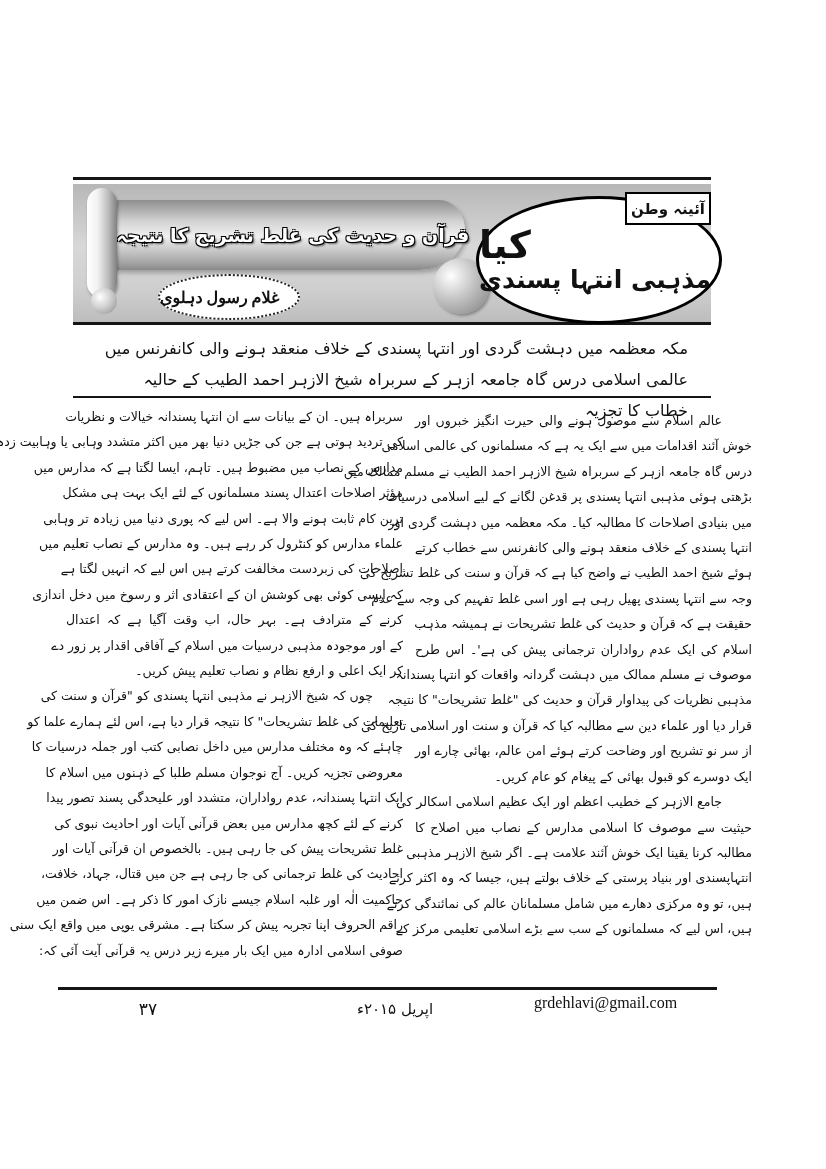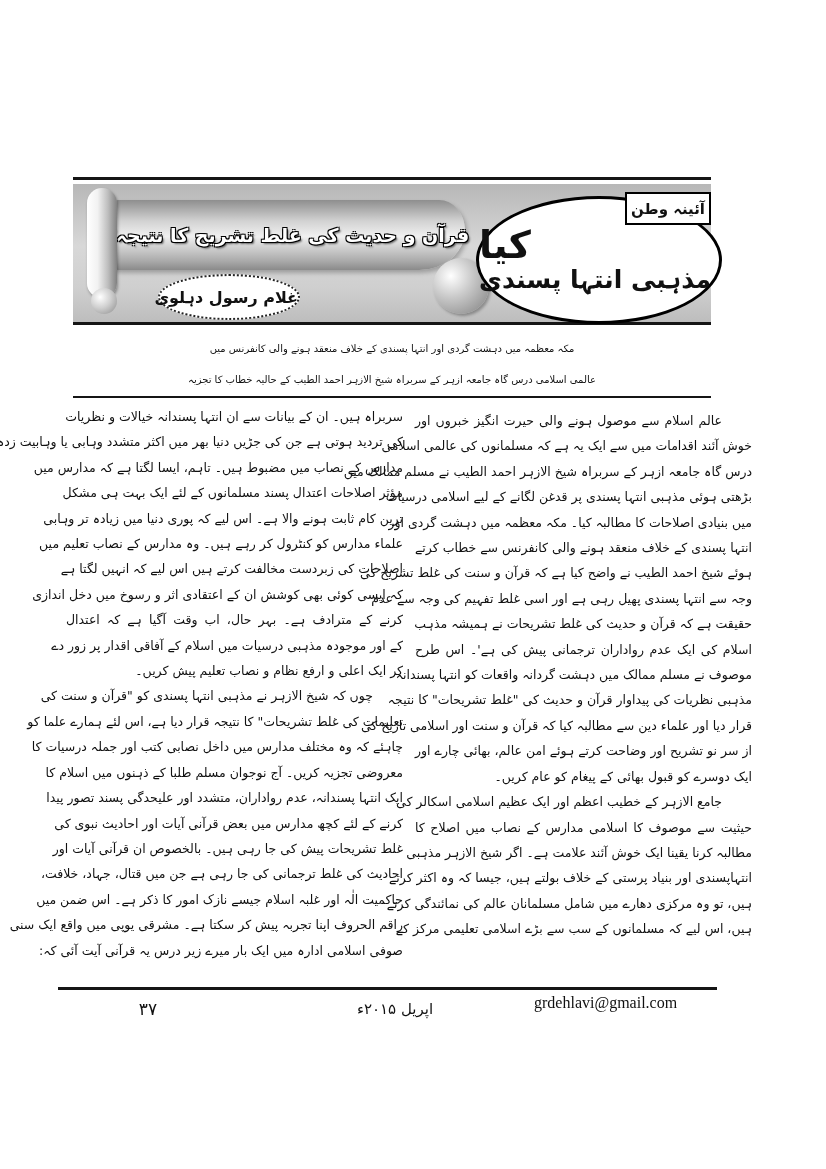--- a/index.html
+++ b/index.html
@@ -43,42 +43,42 @@
     background:radial-gradient(circle at 35% 35%, #ffffff 0%, #d0d0d0 45%, #8a8a8a 100%);
   }
   .scroll-curl {
     position:absolute; left:352px; top:70px; width:56px; height:56px; border-radius:50%;
     background:radial-gradient(circle at 32% 32%, #ffffff 0%, #c9c9c9 40%, #7e7e7e 100%);
     box-shadow:2px 2px 3px rgba(0,0,0,.3);
   }
   .author-oval {
     position:absolute; left:85px; top:90px; width:138px; height:42px;
     background:#fff; border:2px dotted #222; border-radius:50%;
-    display:flex; align-items:center; justify-content:flex-end;
+    display:flex; align-items:center; justify-content:flex-start;font-family:Liberation Serif, serif;
   }
   .author-oval span { font-size:16px; font-weight:bold; white-space:nowrap; }
   .headline-oval {
     position:absolute; left:383px; top:12px; width:240px; height:122px;
     background:#fff; border:3px solid #000; border-radius:50%;
     display:flex; flex-direction:column; align-items:flex-start; justify-content:center;
     row-gap:2px; z-index:1;margin-left:20px;
   }
   .headline-top  { font-size:38px; font-weight:bold; line-height:1; }
   .headline-main { font-size:25px; font-weight:bold; line-height:1.1; white-space:nowrap; }
   .badge {
     position:absolute; left:552px; top:8px; width:82px; height:29px;
     background:#fff; border:2px solid #000; z-index:2;
     display:flex; align-items:center; justify-content:center;text-align:center;
   }
   .badge span { font-size:15px; font-weight:bold; white-space:nowrap; }
 
   
   .subheader {
     position:absolute; left:96px; top:333px; width:592px;
-    text-align:center; font-size:10px; line-height:31px; font-weight:500;
+    font-size:16px; line-height:31px; font-weight:500;
   }
 
   
   .body-cols {
     position:absolute; left:67px; top:404px; width:685px;
     display:flex; flex-direction:row-reverse; gap:12px;
   }
   .col { width:337px; }
   .col-right { padding-top:4px; }
   .line {

